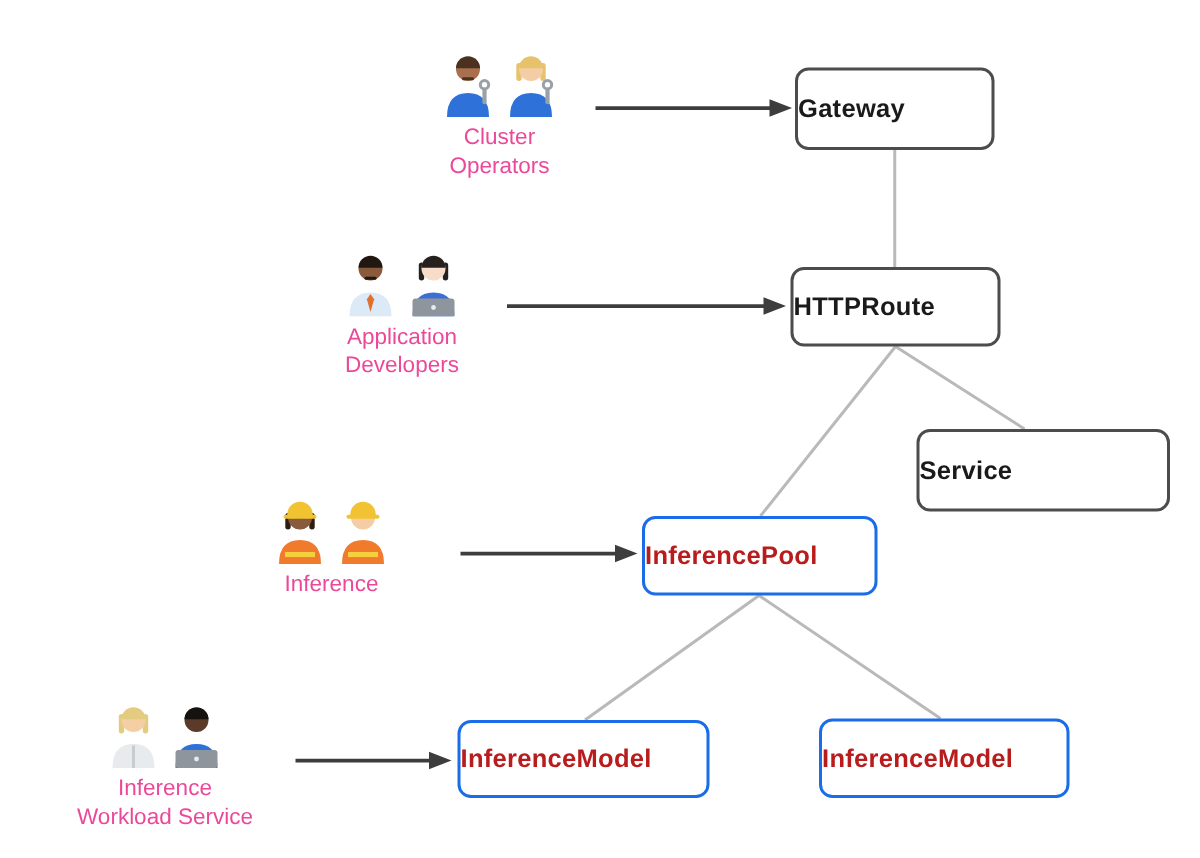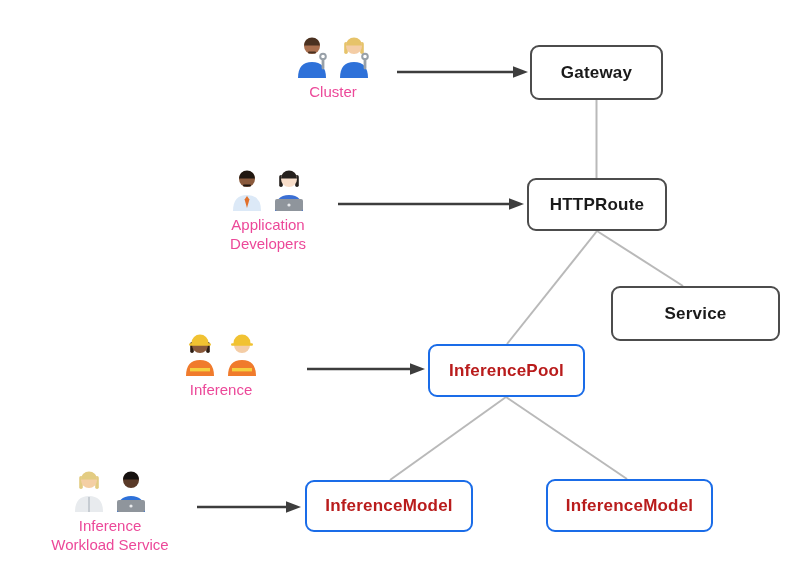--- a/index.html
+++ b/index.html
@@ -2,21 +2,21 @@
 <html><head>
 <meta charset="utf-8">
 <style>
   html,body{margin:0;padding:0;background:#ffffff;}
   .canvas{
     position:relative;width:800px;height:572px;background:#ffffff;overflow:hidden;
     font-family:"Liberation Sans",sans-serif;
   }
   .wires{position:absolute;left:0;top:0;pointer-events:none;}
   .node{
-    position:absolute;box-sizing:border-box;display:flex;align-items:center;justify-content:center;
+    position:absolute;box-sizing:border-box;display:flex;align-items:center;justify-content:flex-start;
     background:#ffffff;border-radius:9px;font-weight:bold;font-size:17px;letter-spacing:.2px;
   }
   .node.core{border:2.5px solid #4c4c4c;color:#1a1a1a;}
   .node.ext{border:2px solid #1a6ce8;color:#b91c1c;}
   .persona{position:absolute;width:200px;text-align:center;}
   .pico{display:flex;justify-content:center;align-items:flex-end;gap:4px;height:46px;}
   .plabel{margin-top:4px;font-size:15px;line-height:19px;color:#ec4899;}
 </style>
 </head>
 <body>
@@ -82,20 +82,21 @@
         <rect x="9.2" y="10" width="3.6" height="12" rx="1.8" fill="#e6c36a"></rect>
         <rect x="25.2" y="10" width="3.6" height="12" rx="1.8" fill="#e6c36a"></rect>
         <circle cx="19" cy="14" r="8" fill="#f4cda6"></circle>
         <path d="M11,13.5 A8,8 0 0 1 27,13.5 Z" fill="#e6c36a"></path>
         <circle cx="30" cy="24.5" r="2.8" fill="none" stroke="#98a0a8" stroke-width="2"></circle>
         <rect x="28.6" y="26.5" width="2.8" height="11" rx="1.4" fill="#98a0a8"></rect>
       </svg>
     </div>
     <div class="plabel">
       <div>Cluster</div>
+      <div>Operators</div>
     </div>
   </div>
 
   <div class="persona" style="left:168px;top:165px;">
     <div class="pico">
       <svg width="38" height="46" viewBox="0 0 38 46">
         <path d="M5,46 Q5,30 19,30 Q33,30 33,46 Z" fill="#dce9f7"></path>
         <path d="M19,31 L21.4,34.5 L19,43 L16.6,34.5 Z" fill="#e2702a"></path>
         <circle cx="19" cy="14" r="8" fill="#8a5a3c"></circle>
         <path d="M11,13.5 A8,8 0 0 1 27,13.5 Z" fill="#201710"></path>

